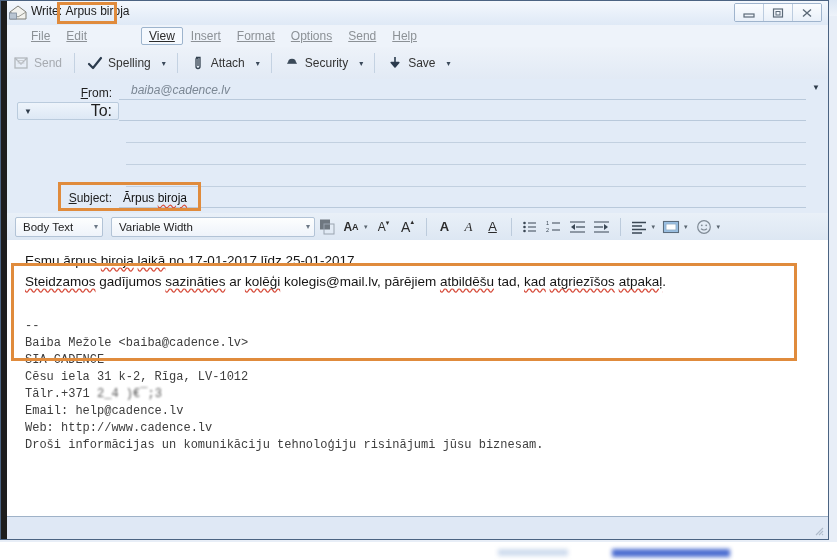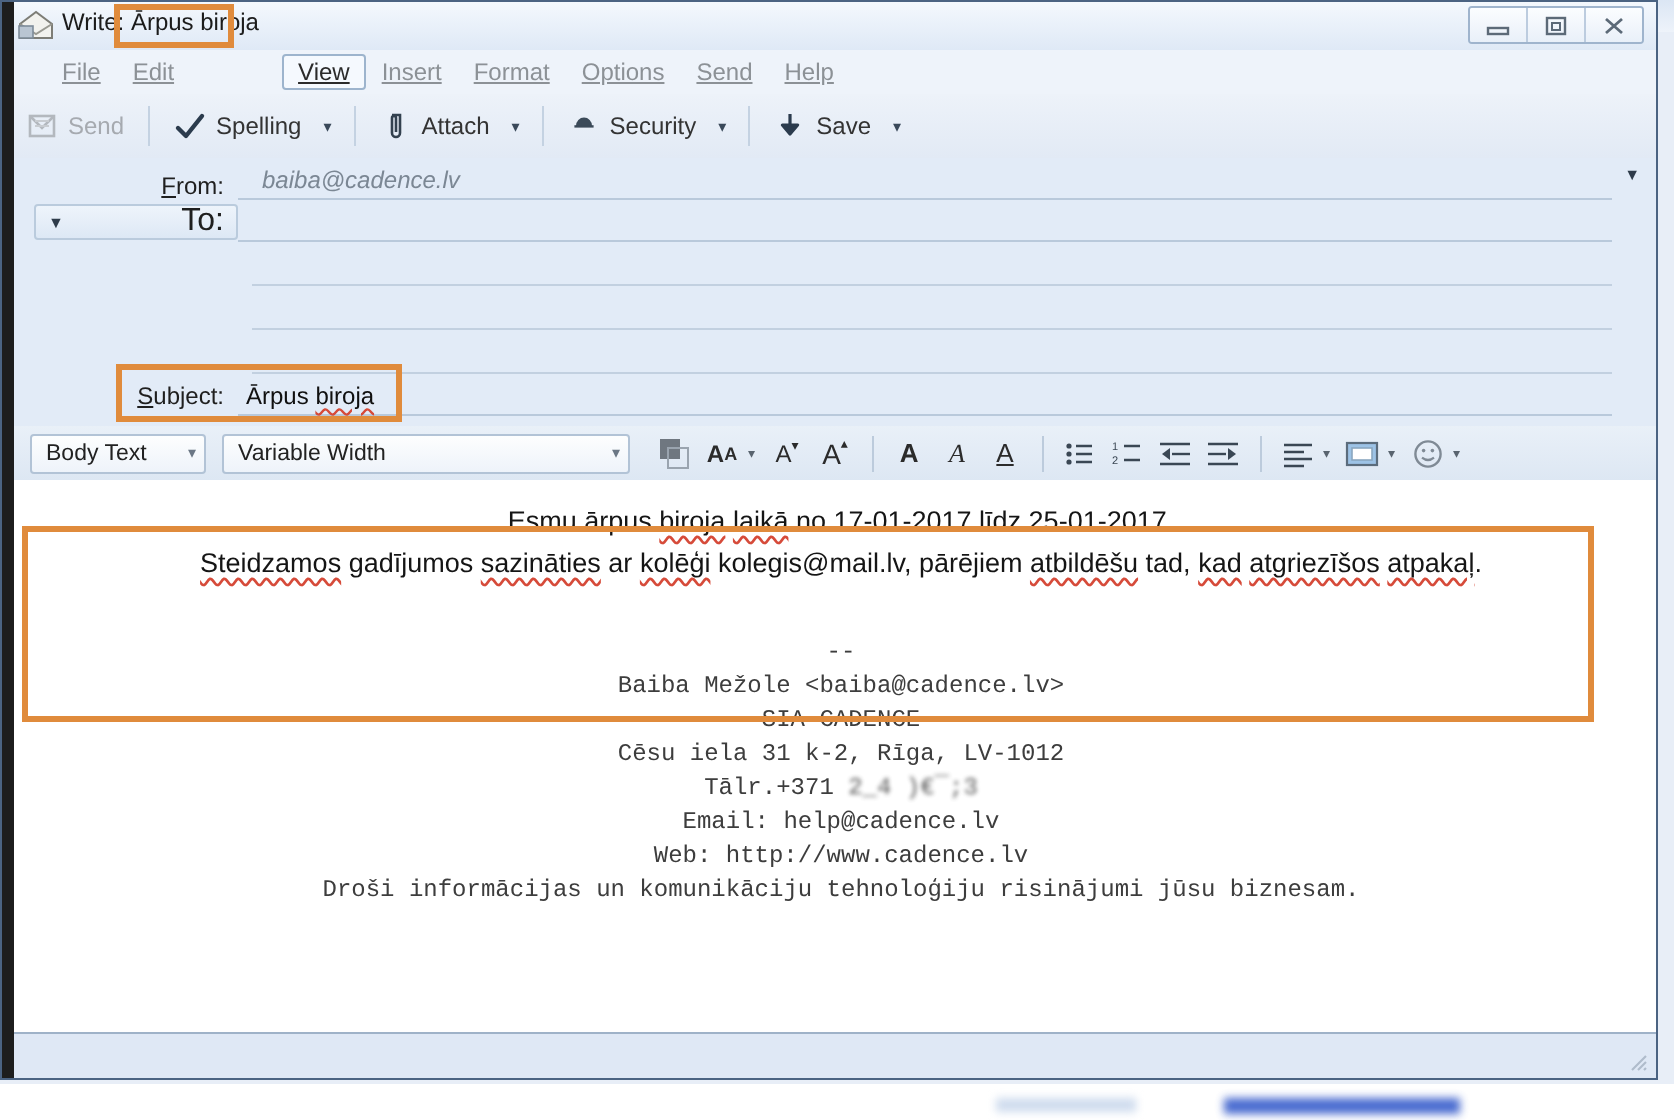--- a/index.html
+++ b/index.html
@@ -231,38 +231,38 @@
     border-radius: 2px;
     display: flex; align-items: center;
     font-size: 11.5px; color: #222;
     padding: 0 4px 0 7px;
     box-sizing: border-box;
     justify-content: space-between;
   }
   .combo .cval { flex: 1; white-space: nowrap; }
   .combo .ccaret { font-size: 8px; color: #6b7785; padding-left: 8px; }
   .combo.c1 { width: 88px; margin-right: 8px; }
-  .combo.c2 { width: 204px; margin-right: 10px; }
+  .combo.c2 { width: 204px; }
   .fb-sep { width: 1px; height: 18px; background: #bccbdc; margin: 0 6px; }
   .fb-btn {
     display: flex; align-items: center; justify-content: center;
     min-width: 20px; height: 20px;
     font-size: 12px; color: #2b2b2b;
     padding: 0 2px;
   }
   .fb-caret { font-size: 7px; color: #59646f; padding: 0 4px 0 1px; }
 
   
   .bodyarea {
     position: absolute;
     left: 6px; top: 239px; right: 0; bottom: 22px;
     background: #ffffff;
     overflow: hidden;
   }
-  .body-inner { padding: 10px 12px 0 12px; text-align: center; }
+  .body-inner { padding: 10px 12px 0 12px; }
   .body-para {
     font-size: 13.5px;
     color: #151515;
     line-height: 21px;
     margin: 0;
     padding-left: 6px;
   }
   .body-para .u-wave {
     text-decoration: underline wavy #d64b3a;
     text-underline-offset: 2px;

